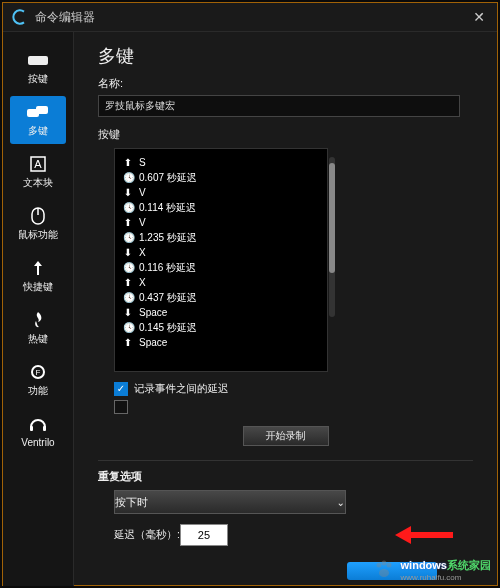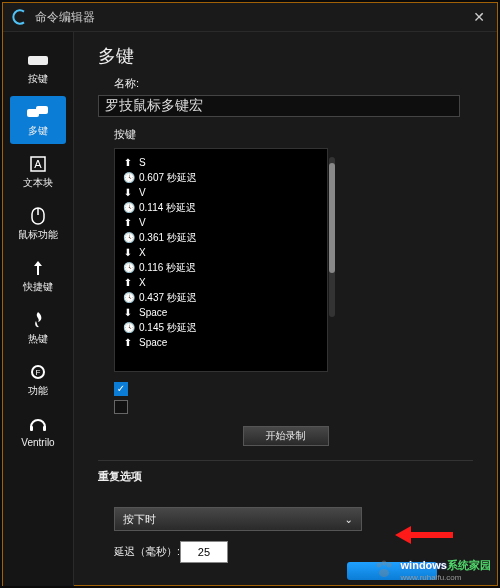--- a/index.html
+++ b/index.html
@@ -9,36 +9,36 @@
 .title{font-size:12px;color:#ccc}
 .close-btn{margin-left:auto;width:20px;height:20px;color:#ccc;font-size:14px;display:flex;align-items:center;justify-content:center;cursor:pointer}
 .body{display:flex;height:calc(100% - 28px)}
 .sidebar{width:70px;background:#151515;border-right:1px solid #2a2a2a;padding-top:12px;display:flex;flex-direction:column;align-items:center;gap:4px}
 .side-item{width:56px;height:48px;display:flex;flex-direction:column;align-items:center;justify-content:center;gap:3px;color:#eee;cursor:pointer;border-radius:3px}
 .side-item.active{background:#0b7dd6}
 .side-icon{width:22px;height:18px;display:flex;align-items:center;justify-content:center}
 .side-label{font-size:10px}
 .main{flex:1;padding:10px 24px;position:relative;overflow:hidden}
 .page-title{font-size:18px;color:#eee;margin:2px 0 8px 0}
-.field-label{font-size:11px;color:#eee;margin:4px 16px}
-.name-input{width:348px;height:20px;background:#0e0e0e;border:1px solid #444;color:#ddd;padding:0 6px;font-size:14px}
+.field-label{font-size:11px;color:#eee;margin:4px 0}
+.name-input{width:348px;height:20px;background:#0e0e0e;border:1px solid #444;color:#ddd;padding:0 6px;font-size:10px}
 .keys-box{margin-top:6px;width:196px;height:210px;background:#000;border:1px solid #333;padding:6px 8px;position:relative;margin-left:16px}
 .key-row{display:flex;align-items:center;gap:6px;height:15px;color:#fff;font-size:10px}
 .key-icon{width:10px;text-align:center}
 .scrollbar{position:absolute;right:-8px;top:8px;width:6px;height:160px;background:#333;border-radius:3px}
 .scroll-thumb{width:6px;height:110px;background:#888;border-radius:3px;margin-top:6px}
 .checks{margin-top:8px;margin-left:16px}
 .check-row{display:flex;align-items:center;gap:6px;font-size:10.5px;color:#eee;height:18px}
 .checkbox{width:12px;height:12px;border:1px solid #666;background:#111;display:flex;align-items:center;justify-content:center}
 .checkbox.checked{background:#0b7dd6;border-color:#0b7dd6}
 .checkmark{font-size:10px;color:#fff;line-height:1}
 .rec-btn{margin:10px auto 12px;display:block;width:86px;height:20px;background:linear-gradient(#484848,#2a2a2a);border:1px solid #555;color:#eee;font-size:10px;cursor:pointer}
 .divider{height:1px;background:#333;margin:14px 0 8px 0}
-.repeat-label{font-weight:bold;font-size:11px;color:#eee;margin-bottom:23px}
-.dropdown{width:230px;height:22px;background:linear-gradient(#484848,#2a2a2a);border:1px solid #555;display:flex;align-items:center;padding:0 8px;color:#eee;font-size:11px;cursor:pointer;margin-left:16px}
+.repeat-label{font-weight:bold;font-size:11px;color:#eee;margin-bottom:6px}
+.dropdown{width:230px;height:22px;background:linear-gradient(#484848,#2a2a2a);border:1px solid #555;display:flex;align-items:center;padding:0 0;color:#eee;font-size:11px;cursor:pointer;margin-left:16px}
 .dropdown .chev{margin-left:auto;font-size:10px}
 .arrow{position:absolute;right:42px;top:492px;pointer-events:none}
 .delay-row{margin-top:10px;margin-left:16px;display:flex;align-items:center;font-size:10.5px;color:#eee}
 .delay-input{width:42px;height:18px;background:#fff;border:1px solid #888;color:#000;text-align:center;font-size:11px}
 .watermark{position:absolute;right:6px;bottom:4px;display:flex;align-items:center;gap:1px}
 .wm-text{font-size:11px;font-weight:bold}
 .wm-1{color:#fff;text-shadow:0 0 2px #36c}
 .wm-2{color:#4fd66a}
 .blue-bar{position:absolute;right:60px;bottom:6px;width:90px;height:18px;background:linear-gradient(#1fa0ff,#0b7dd6);border-radius:3px}
 .paw{width:24px;height:24px;opacity:.4;margin-right:4px}
@@ -153,21 +153,21 @@
             <div class="key-row">
               <span class="key-icon">🕓</span>
               <span>0.114 秒延迟</span>
             </div>
             <div class="key-row">
               <span class="key-icon">⬆</span>
               <span>V</span>
             </div>
             <div class="key-row">
               <span class="key-icon">🕓</span>
-              <span>0.361 秒延迟</span>
+              <span>1.235 秒延迟</span>
             </div>
             <div class="key-row">
               <span class="key-icon">⬇</span>
               <span>X</span>
             </div>
             <div class="key-row">
               <span class="key-icon">🕓</span>
               <span>0.116 秒延迟</span>
             </div>
             <div class="key-row">
@@ -194,20 +194,21 @@
         <div class="scrollbar">
             <div class="scroll-thumb"></div>
           </div>
       </div>
 
       <div class="checks">
         <div class="check-row">
           <span class="checkbox checked">
               <span class="checkmark">✓</span>
             </span>
+          <span>记录事件之间的延迟</span>
         </div>
         <div class="check-row">
           <span class="checkbox"></span>
         </div>
       </div>
 
       <button class="rec-btn">开始录制</button>
 
       <div class="divider"></div>
 

